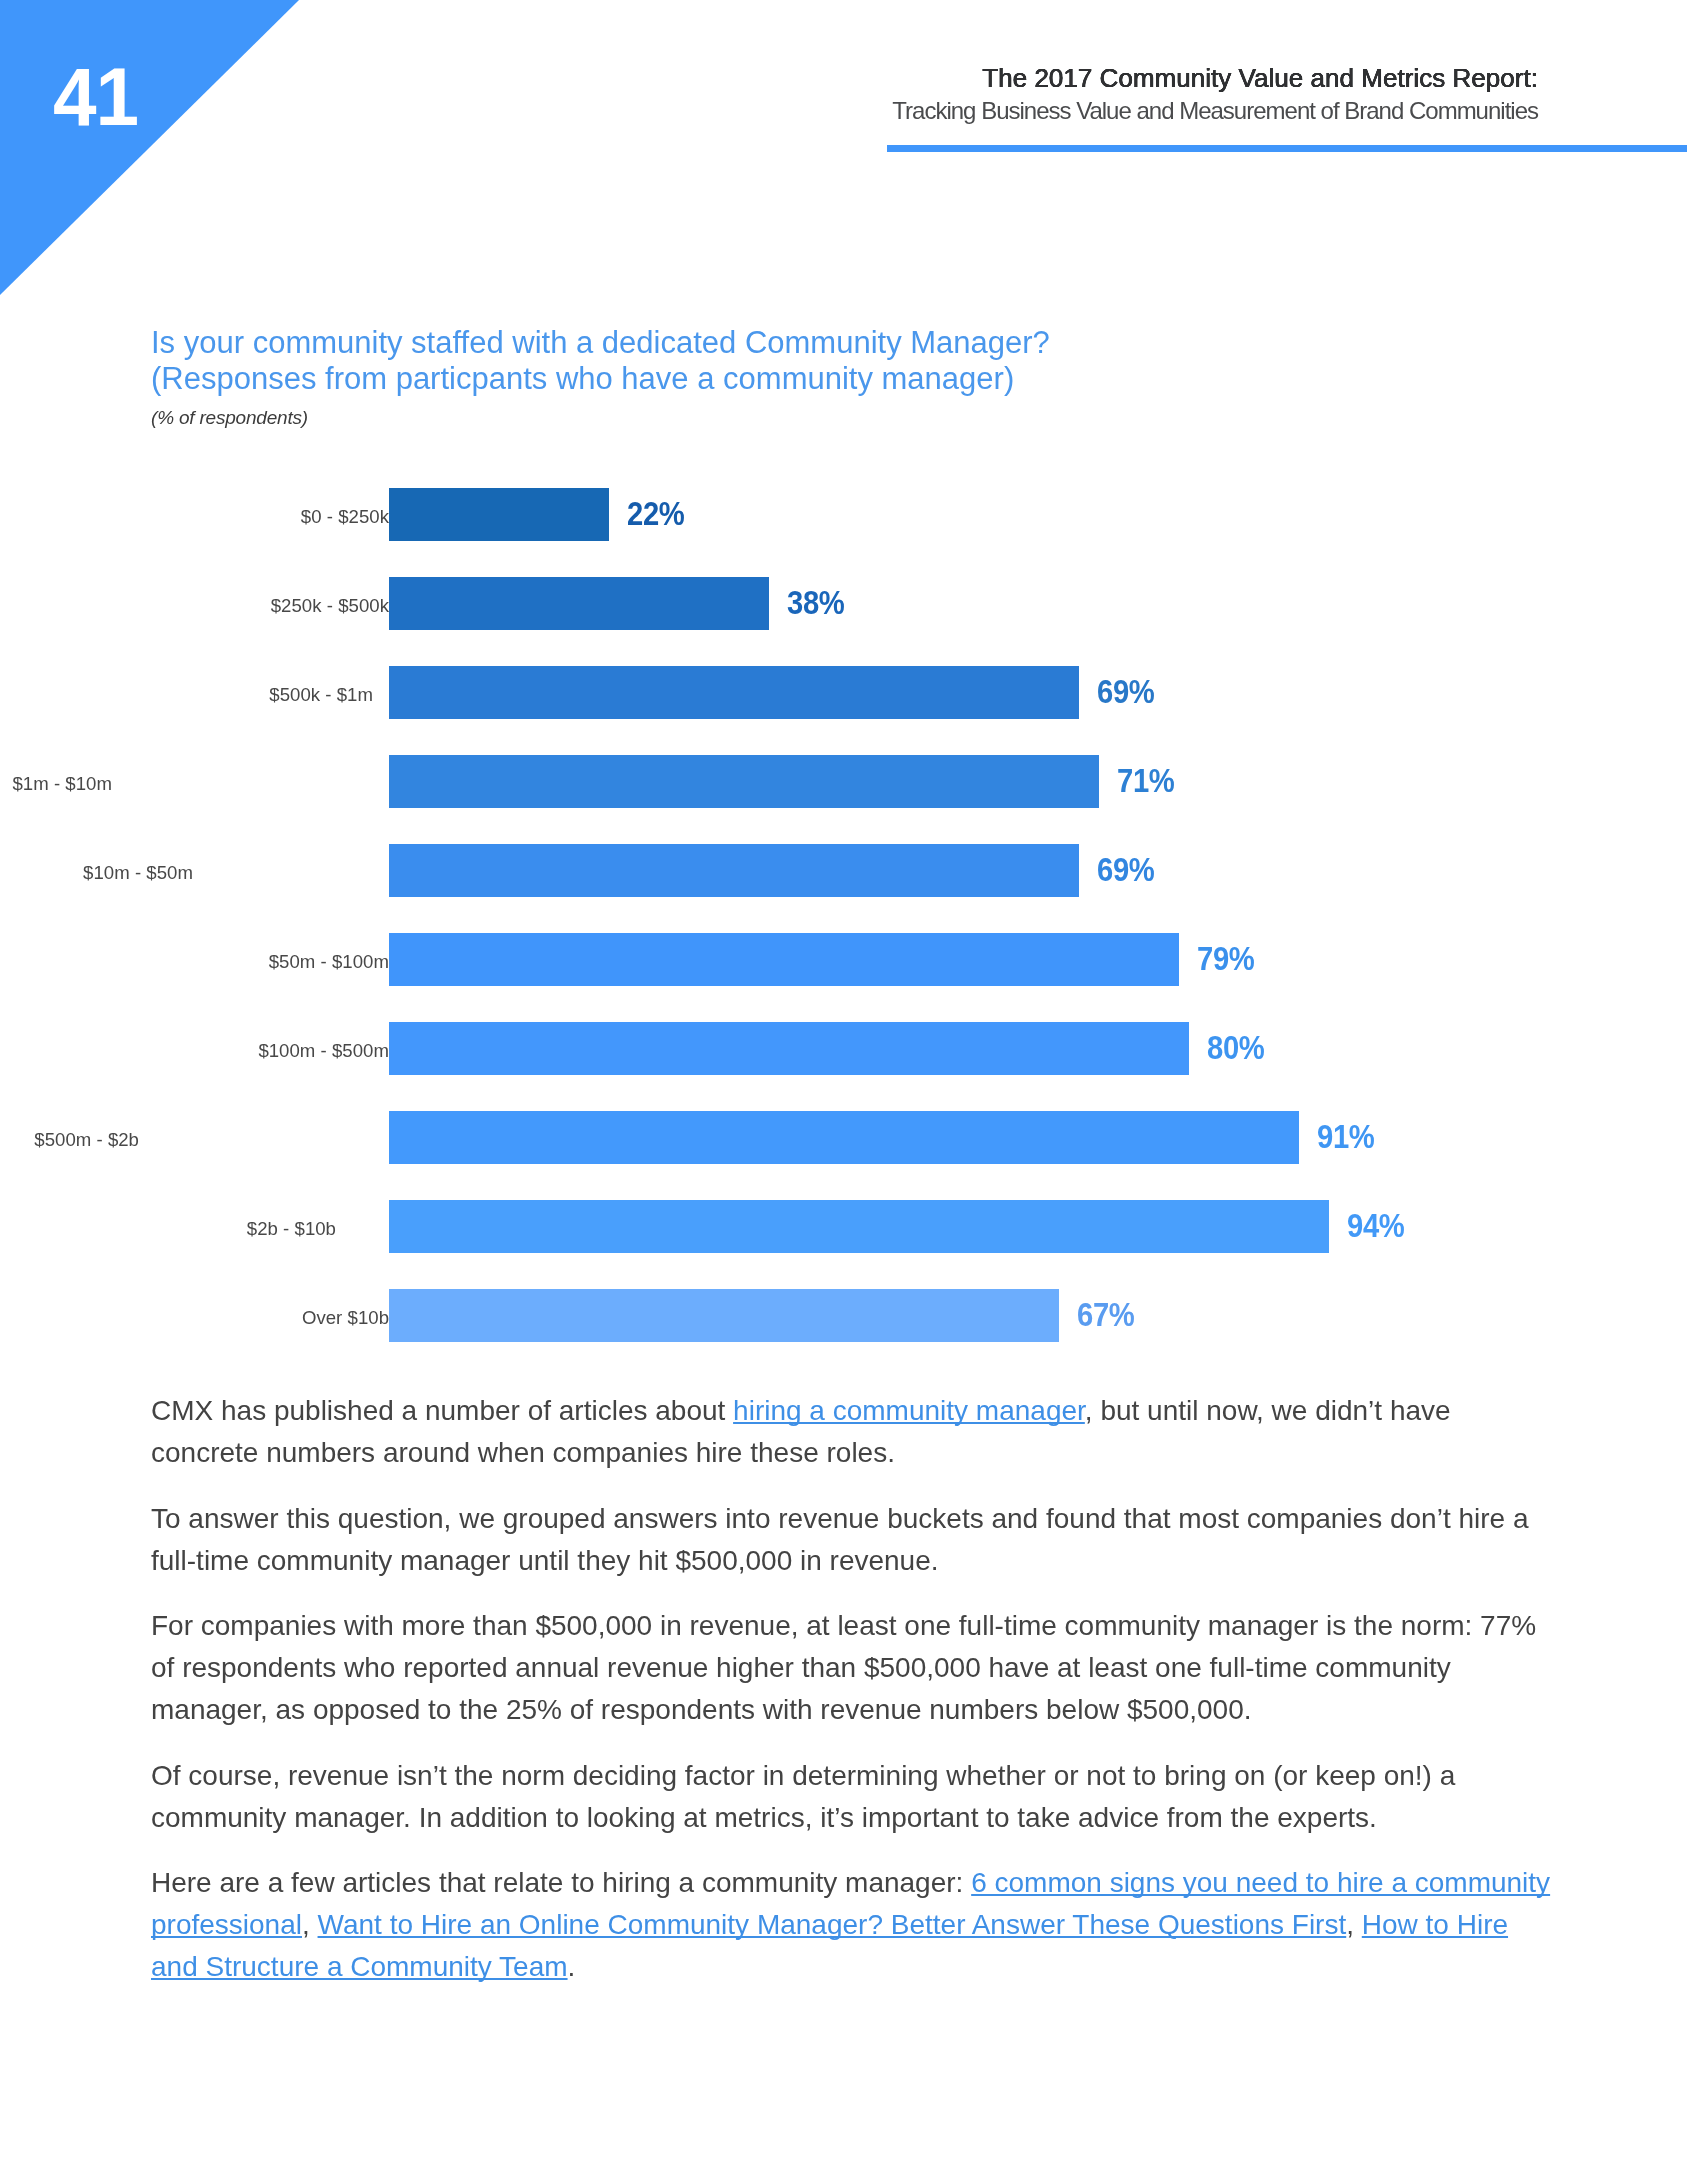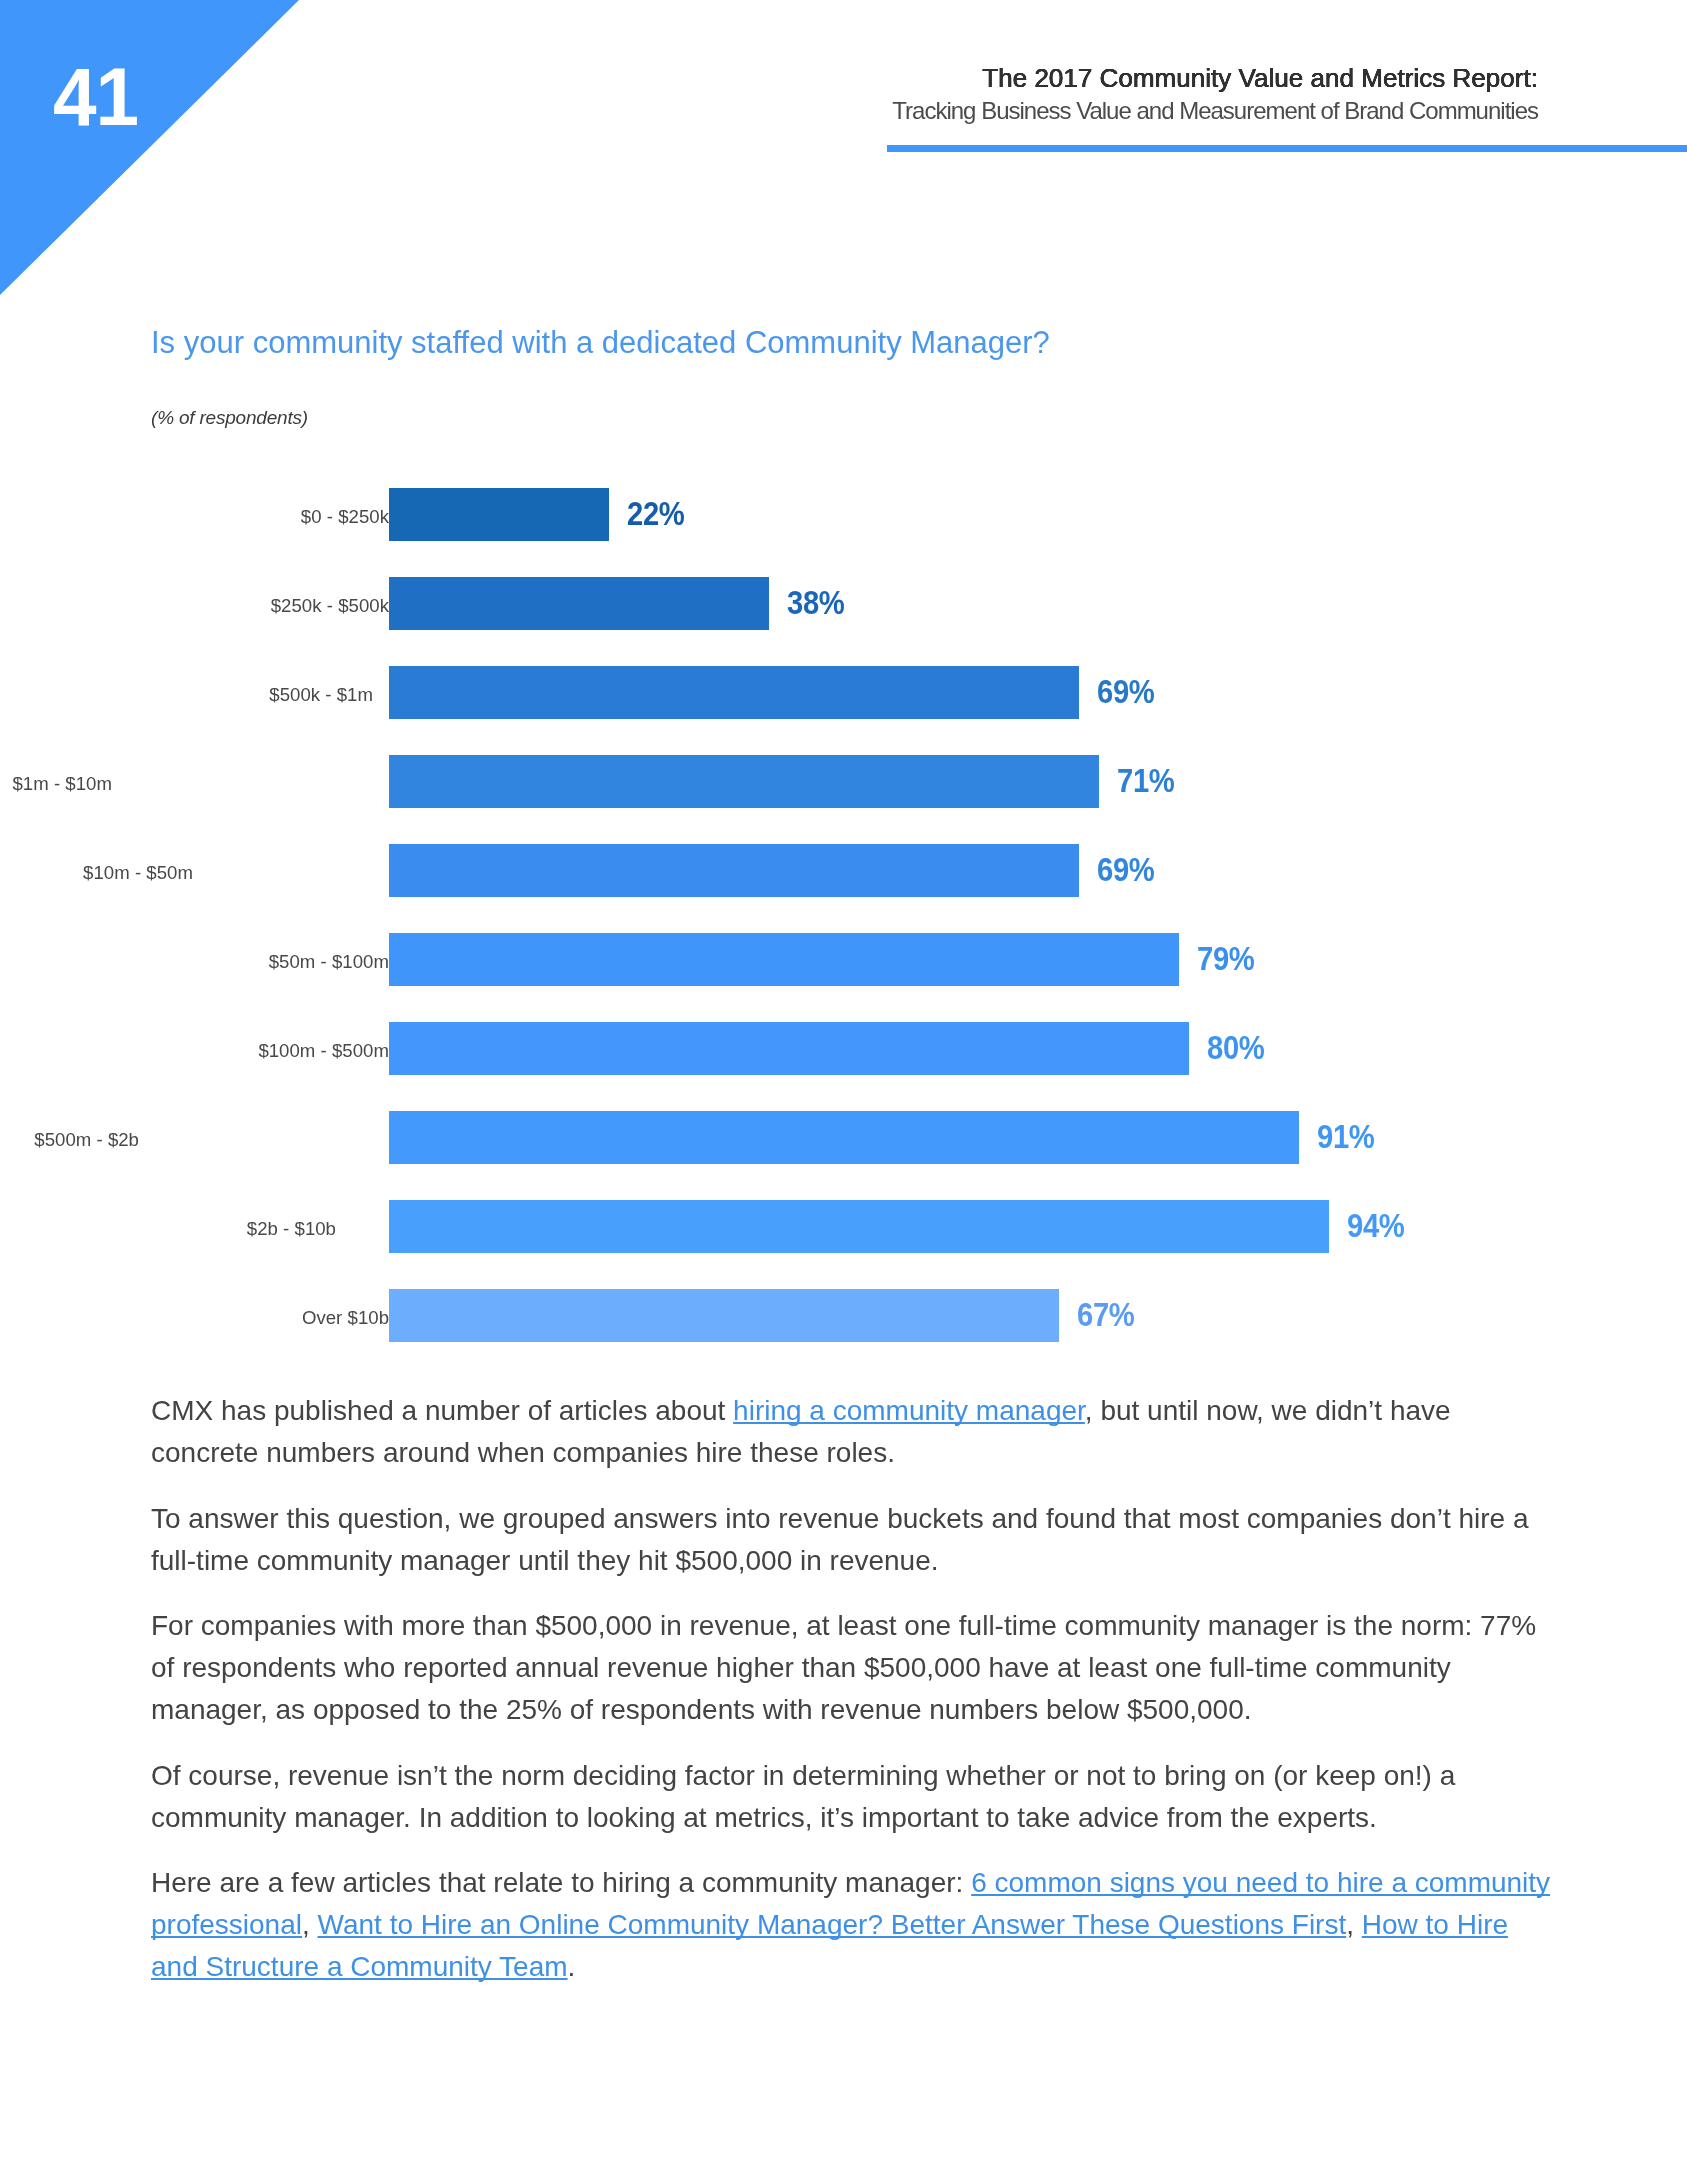--- a/index.html
+++ b/index.html
@@ -53,20 +53,21 @@
   <div class="page-num">41</div>
 
   <div class="hdr">
     <div class="hdr-title">The 2017 Community Value and Metrics Report:</div>
     <div class="hdr-sub">Tracking Business Value and Measurement of Brand Communities</div>
   </div>
   <div class="hdr-rule" style="background: rgb(64, 150, 251);"></div>
 
   <div class="chart-title" style="color: rgb(74, 151, 236);">
     <span>Is your community staffed with a dedicated Community Manager?</span><br>
+    <span>(Responses from particpants who have a community manager)</span>
   </div>
   <div class="chart-sub">(% of respondents)</div>
 
   <div class="chart" id="chart">
       <div class="row" style="top: 488px; left: 0px; width: 1687px;">
         <div class="cat">$0 - $250k</div>
         <div class="bar" style="width: 220px; background: rgb(23, 104, 180);"></div>
         <div class="val" style="left: 627px; color: rgb(21, 92, 172);">22%</div>
       </div>
       <div class="row" style="top: 577px; left: 0px; width: 1687px;">

